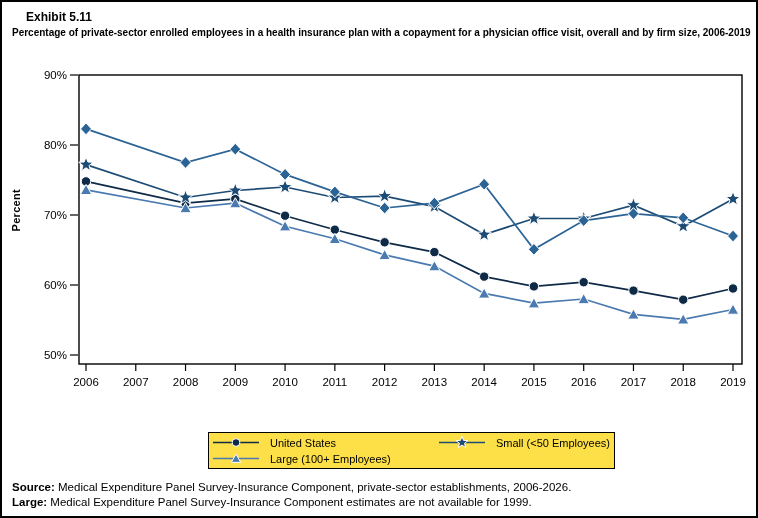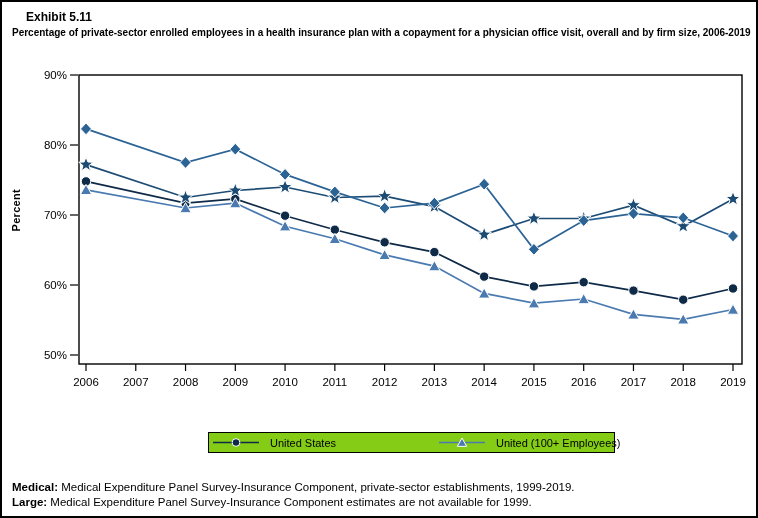--- a/index.html
+++ b/index.html
@@ -21,21 +21,21 @@
   .ylabel{
     position:absolute;left:8px;top:125px;
     writing-mode:vertical-rl;transform:rotate(180deg);
     font-size:11px;font-weight:bold;letter-spacing:0.3px;
   }
   .legend-box{
     position:absolute;top:430px;left:206px;width:407px;
     box-sizing:border-box;
     border:1.5px solid #000;
     padding:2px 2px 2px 4px;
-    background:#84cc16;
+    background:#fde047;
   }
   .legend-grid{display:grid;grid-template-columns:226px auto;row-gap:1px;}
   .legend-item{display:flex;align-items:center;gap:11px;height:15px;}
   .legend-item svg{flex:0 0 auto;}
   .legend-item span{font-size:11px;white-space:nowrap;}
   .footer{position:absolute;top:478px;left:10px;width:740px;}
   .footnote{font-size:11.5px;line-height:15px;}
   .footnote .b{font-weight:bold;}
 </style>
 </head>
@@ -165,26 +165,33 @@
     <div class="legend-grid" id="legend-grid">
         <div class="legend-item">
           <svg width="46" height="15">
             <line x1="0" x2="46" y1="7.5" y2="7.5" stroke="#0e2a47" stroke-width="1.6"></line>
             <circle cx="23" cy="7.5" r="3.854" fill="#0e2a47" stroke="#ffffff" stroke-width="1"></circle>
           </svg>
           <span>United States</span>
         </div>
         <div class="legend-item">
           <svg width="46" height="15">
+            <line x1="0" x2="46" y1="7.5" y2="7.5" stroke="#1c4b74" stroke-width="1.6"></line>
+            <polygon points="23.00,1.27 24.54,5.38 28.93,5.57 25.49,8.31 26.66,12.54 23.00,10.12 19.34,12.54 20.51,8.31 17.07,5.57 21.46,5.38" fill="#1c4b74" stroke="#ffffff" stroke-width="1"></polygon>
+          </svg>
+          <span>Small (&lt;50 Employees)</span>
+        </div>
+        <div class="legend-item">
+          <svg width="46" height="15">
             <line x1="0" x2="46" y1="7.5" y2="7.5" stroke="#4a7ab0" stroke-width="1.6"></line>
             <path d="M23 3.072 L27.674 11.354 L18.326 11.354 Z" fill="#4a7ab0" stroke="#ffffff" stroke-width="1"></path>
           </svg>
-          <span>United (100+ Employees)</span>
+          <span>Large (100+ Employees)</span>
         </div>
       </div>
   </div>
 
   <div class="footer">
-    <div class="footnote"><span class="b">Medical:</span> <span>Medical Expenditure Panel Survey-Insurance Component, private-sector establishments, 1999-2019.</span></div>
+    <div class="footnote"><span class="b">Source:</span> <span>Medical Expenditure Panel Survey-Insurance Component, private-sector establishments, 2006-2026.</span></div>
     <div class="footnote"><span class="b">Large:</span> <span>Medical Expenditure Panel Survey-Insurance Component estimates are not available for 1999.</span></div>
   </div>
 
 </div>
 
 </body></html>

